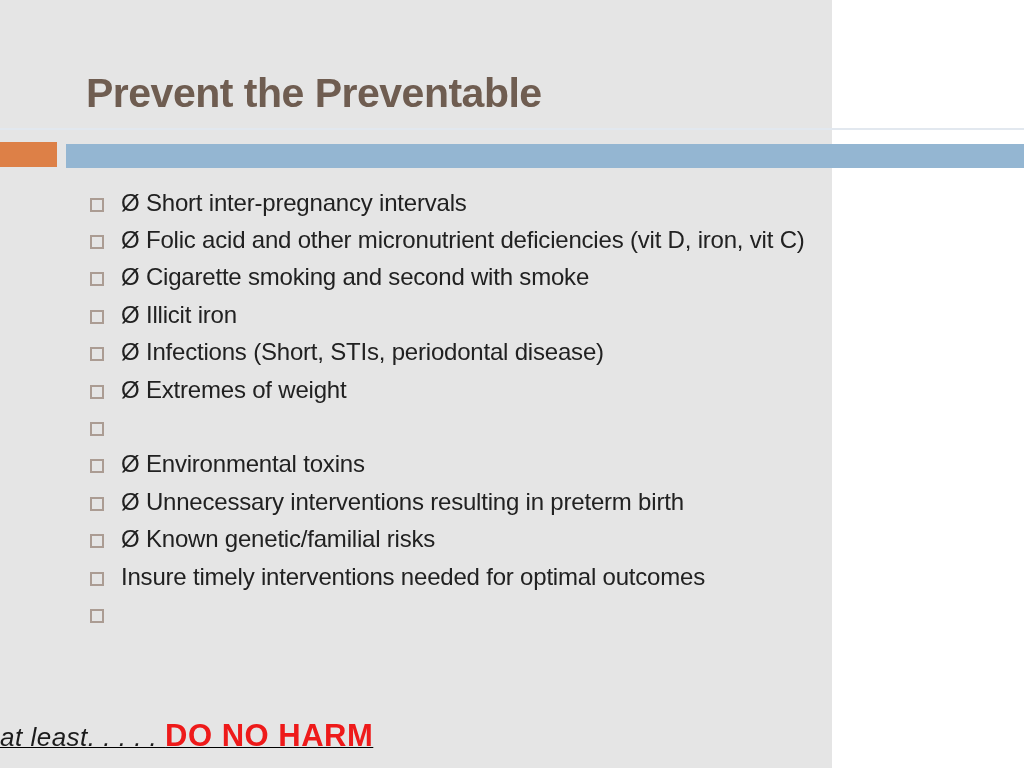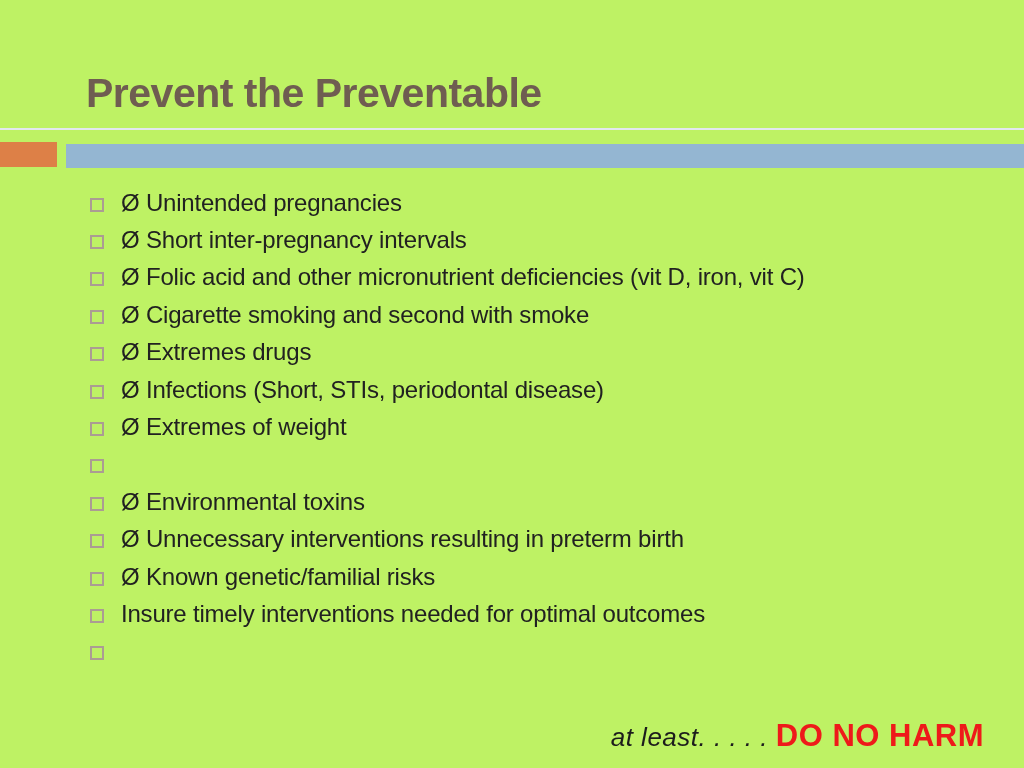--- a/index.html
+++ b/index.html
@@ -6,23 +6,23 @@
     margin: 0;
     padding: 0;
     width: 1024px;
     height: 768px;
     background: #ffffff;
     overflow: hidden;
     font-family: "Liberation Sans", sans-serif;
   }
   .slide {
     position: relative;
-    width: 1024px;
+    width: 832px;
     height: 768px;
-    background: #bef264;
+    background: #e5e5e5;
   }
   .title {
     position: absolute;
     left: 86px;
     top: 70px;
     font-size: 41px;
     font-weight: bold;
     color: #6f5d51;
     letter-spacing: -0.5px;
     white-space: nowrap;
@@ -82,22 +82,23 @@
   }
   .bullet-text.emphasis {
     font-weight: bold;
     text-decoration: underline;
   }
   .footer-line {
     position: absolute;
     left: 0;
     top: 718px;
     width: 984px; 
-    text-align: right;
+    text-align: left;
     white-space: nowrap;
+    text-decoration: underline;
   }
   .footer-lead {
     font-style: italic;
     font-size: 26px;
     color: #1c1c1c;
     letter-spacing: 0.5px;
   }
   .footer-emphasis {
     font-weight: bold;
     font-size: 31px;
@@ -112,37 +113,33 @@
 
   <div class="title">Prevent the Preventable</div>
 
   <div class="header-rule"></div>
   <div class="orange-block"></div>
   <div class="blue-bar"></div>
 
   <ul class="bullet-list">
     <li class="bullet-row">
       <span class="bullet-box"></span>
-      <span class="bullet-text">Ø Unintended pregnancies</span>
-    </li>
-    <li class="bullet-row">
-      <span class="bullet-box"></span>
       <span class="bullet-text">Ø Short inter-pregnancy intervals</span>
     </li>
     <li class="bullet-row">
       <span class="bullet-box"></span>
       <span class="bullet-text">Ø Folic acid and other micronutrient deficiencies (vit D, iron, vit C)</span>
     </li>
     <li class="bullet-row">
       <span class="bullet-box"></span>
       <span class="bullet-text">Ø Cigarette smoking and second with smoke</span>
     </li>
     <li class="bullet-row">
       <span class="bullet-box"></span>
-      <span class="bullet-text">Ø Extremes drugs</span>
+      <span class="bullet-text">Ø Illicit iron</span>
     </li>
     <li class="bullet-row">
       <span class="bullet-box"></span>
       <span class="bullet-text">Ø Infections (Short, STIs, periodontal disease)</span>
     </li>
     <li class="bullet-row">
       <span class="bullet-box"></span>
       <span class="bullet-text">Ø Extremes of weight</span>
     </li>
     <li class="bullet-row">

